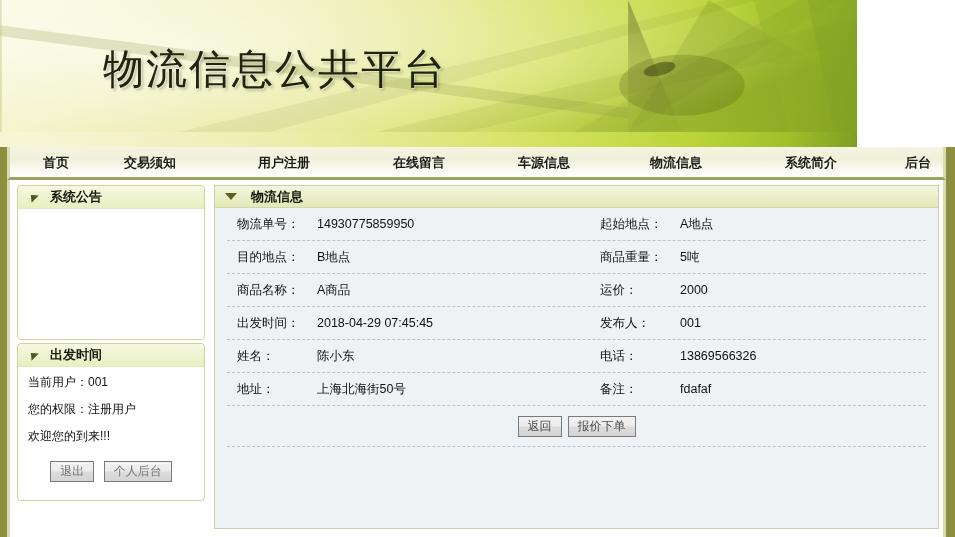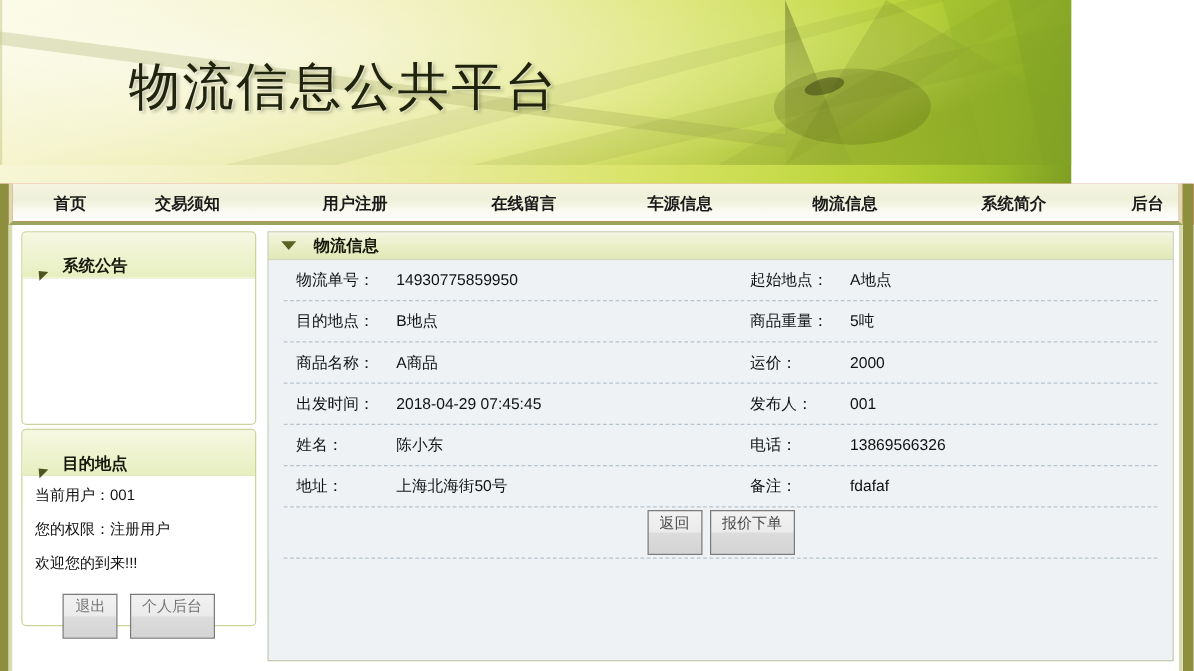--- a/index.html
+++ b/index.html
@@ -117,26 +117,26 @@
   }
   .side-panel {
     border: 1px solid #cdd39a;
     background: #ffffff;
     border-radius: 4px;
     box-sizing: border-box;
     position: relative;
     margin-bottom: 3px;
   }
   .side-panel-head {
-    height: 37px;
+    height: 23px;
     box-sizing: border-box;
     border-radius: 4px 4px 0 0;
     background: linear-gradient(to bottom, #f6f8e2 0%, #eef3cf 55%, #e7efc0 100%);
     display: flex;
-    align-items: flex-end;
+    align-items: center;
     padding-left: 10px;
     border-bottom: 1px solid #e1e8c2;
     font-family: Liberation Serif, serif;
   }
   .tri-up {
     width: 0; height: 0;
     border-left: 5px solid transparent;
     border-right: 5px solid transparent;
     border-bottom: 6px solid #4f5420;
     margin-right: 12px;
@@ -179,21 +179,21 @@
   .login-btns {
     text-align: center;
     margin-top: 18px;
   }
   .winbtn {
     font-family: "Liberation Sans", sans-serif;
     font-size: 12px;
     color: #737373;
     background: linear-gradient(to bottom, #f2f2f2 0%, #ebebeb 48%, #dcdcdc 52%, #d4d4d4 100%);
     border: 1px solid #7a7a7a;
-    padding: 2px 9px 18px 9px;
+    padding: 2px 9px 3px 9px;
     margin: 0 3px;
     cursor: pointer;
     line-height: 14px;
   }
 
   
   .content {
     flex: 1;
     box-sizing: border-box;
     padding: 5px 4px 0 4px;
@@ -344,21 +344,21 @@
           <div class="side-panel-body">
             <div class="notice-clip">
               <span>欢迎！自彩腾的站长，你站点主要</span>
             </div>
           </div>
         </div>
 
         <div class="side-panel" id="panel-login">
           <div class="side-panel-head">
             <span class="tri-up"></span>
-            <span class="side-panel-title">目的地点</span>
+            <span class="side-panel-title">出发时间</span>
           </div>
           <div class="side-panel-body">
             <div class="login-line">当前用户：001</div>
             <div class="login-line">您的权限：注册用户</div>
             <div class="login-line">欢迎您的到来!!!</div>
             <div class="login-btns">
               <button class="winbtn">退出</button>
               <button class="winbtn">个人后台</button>
             </div>
           </div>

